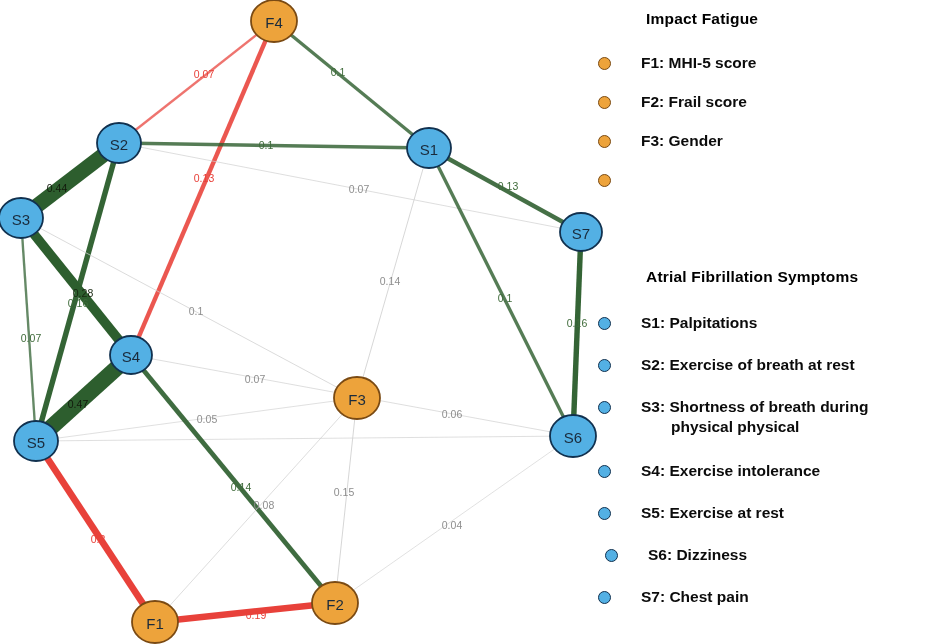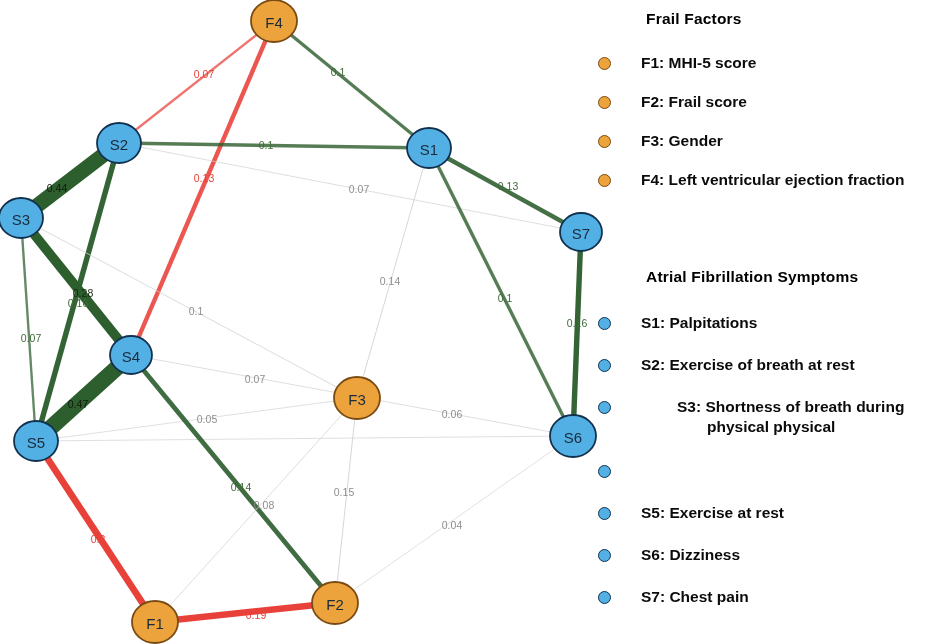--- a/index.html
+++ b/index.html
@@ -179,62 +179,62 @@
         <text class="edge-label" x="264" y="505" fill="#8e8e8e">0.08</text>
         <text class="edge-label" x="344" y="492" fill="#8e8e8e">0.15</text>
         <text class="edge-label" x="452" y="525" fill="#8e8e8e">0.04</text>
         <text class="edge-label" x="98" y="539" fill="#e8413a">0.2</text>
         <text class="edge-label" x="256" y="615" fill="#e8413a">0.19</text>
       </g>
   </svg>
 
   <div class="legend">
 
-    <div class="legend-title" id="factors-title" style="left:48px;top:10px;">Frail  Factors</div>
+    <div class="legend-title" id="factors-title" style="left:48px;top:10px;">Impact  Fatigue</div>
     <div id="factors-list">
         <div class="legend-row" style="left: 0px; top: 53px;">
           <span class="legend-marker factor"></span>
           <span class="legend-text">F1: MHI-5 score</span>
         </div>
         <div class="legend-row" style="left: 0px; top: 92px;">
           <span class="legend-marker factor"></span>
           <span class="legend-text">F2: Frail score</span>
         </div>
         <div class="legend-row" style="left: 0px; top: 131px;">
           <span class="legend-marker factor"></span>
           <span class="legend-text">F3: Gender</span>
         </div>
         <div class="legend-row" style="left: 0px; top: 170px;">
           <span class="legend-marker factor"></span>
-          <span class="legend-text">F4: Left ventricular ejection fraction</span>
         </div>
       </div>
 
     <div class="legend-title" id="symptoms-title" style="left:48px;top:268px;">Atrial Fibrillation Symptoms</div>
     <div id="symptoms-list">
         <div class="legend-row" style="left: 0px; top: 313px;">
           <span class="legend-marker symptom"></span>
           <span class="legend-text">S1: Palpitations</span>
         </div>
         <div class="legend-row" style="left: 0px; top: 355px;">
           <span class="legend-marker symptom"></span>
           <span class="legend-text">S2: Exercise of breath at rest</span>
         </div>
-        <div class="legend-row" style="left: 0px; top: 397px; gap: 36px;">
+        <div class="legend-row" style="left: 0px; top: 397px;">
           <span class="legend-marker symptom"></span>
           <span class="legend-text">S3: Shortness of breath during<span class="cont">physical physical</span></span>
         </div>
         <div class="legend-row" style="left: 0px; top: 461px;">
           <span class="legend-marker symptom"></span>
+          <span class="legend-text">S4: Exercise intolerance</span>
         </div>
         <div class="legend-row" style="left: 0px; top: 503px;">
           <span class="legend-marker symptom"></span>
           <span class="legend-text">S5: Exercise at rest</span>
         </div>
-        <div class="legend-row" style="left: 0px; top: 545px;">
+        <div class="legend-row" style="left: 7px; top: 545px;">
           <span class="legend-marker symptom"></span>
           <span class="legend-text">S6: Dizziness</span>
         </div>
         <div class="legend-row" style="left: 0px; top: 587px;">
           <span class="legend-marker symptom"></span>
           <span class="legend-text">S7: Chest pain</span>
         </div>
       </div>
 
   </div>

